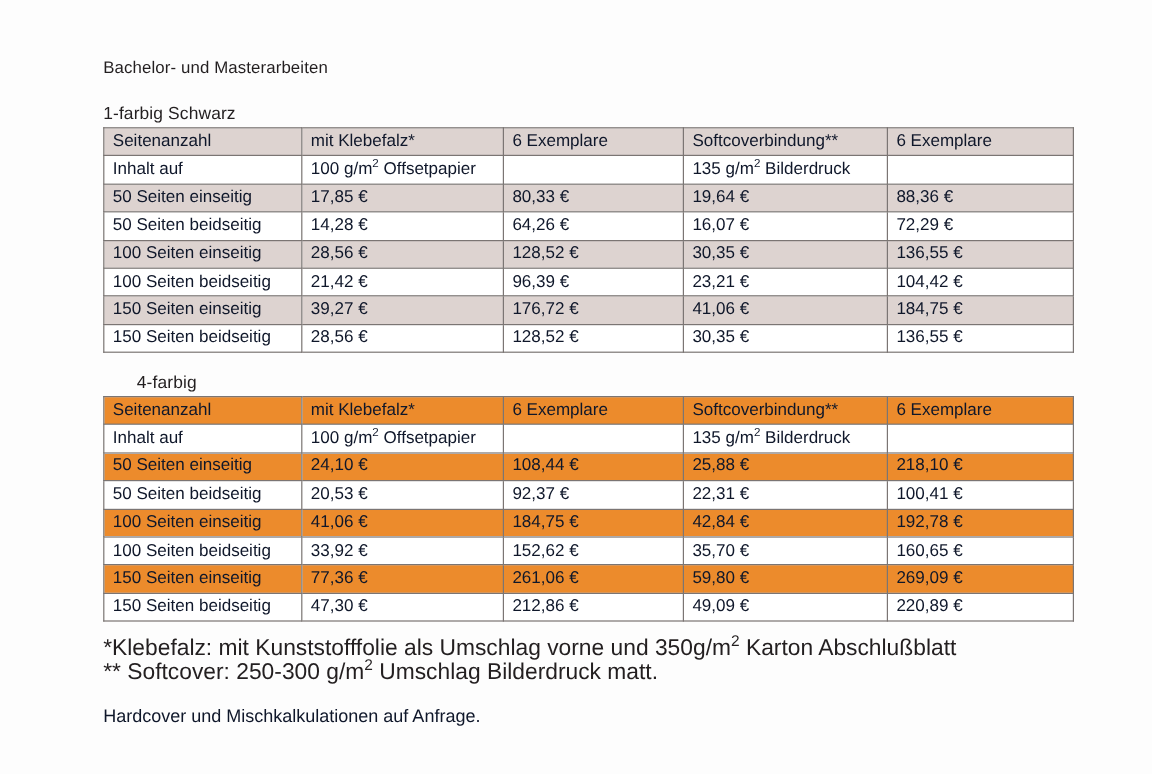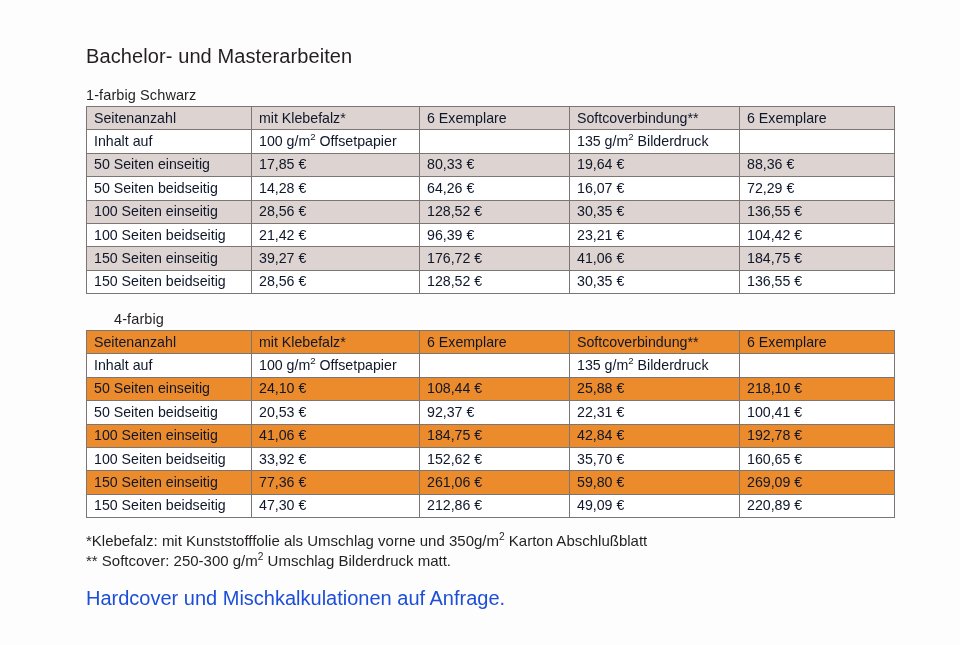--- a/index.html
+++ b/index.html
@@ -16,21 +16,21 @@
   }
   .page {
     position: relative;
     width: 960px;
     height: 645px;
   }
   .doc-title {
     position: absolute;
     left: 86px;
     top: 47px;
-    font-size: 20px;
+    font-size: 14px;
     line-height: 18px;
     letter-spacing: 0.1px;
     color: #231f20;
     white-space: nowrap;
   }
   .section-label {
     position: absolute;
     left: 86px;
     font-size: 14.5px;
     line-height: 18px;
@@ -73,32 +73,32 @@
   
   #table-bw tr.shaded td { background: #ddd3d0; }
   #table-bw tr.plain td { background: #ffffff; }
   #table-color tr.shaded td { background: #ec8b2c; }
   #table-color tr.plain td { background: #ffffff; }
 
   .footnotes {
     position: absolute;
     left: 86px;
     top: 531px;
+    font-size: 19px;
+    line-height: 20px;
+    color: #231f20;
+  }
+  .footnotes .fn-line { white-space: nowrap; }
+  .closing-note {
+    position: absolute;
+    left: 86px;
+    top: 588px;
     font-size: 15px;
     line-height: 20px;
-    color: #231f20;
-  }
-  .footnotes .fn-line { white-space: nowrap; }
-  .closing-note {
-    position: absolute;
-    left: 86px;
-    top: 588px;
-    font-size: 20px;
-    line-height: 20px;
-    color: #1d4ed8;
+    color: #0f172a;
     white-space: nowrap;
   }
   sup {
     font-size: 0.68em;
     vertical-align: super;
     line-height: 0;
   }
 </style>
 </head>
 <body>

